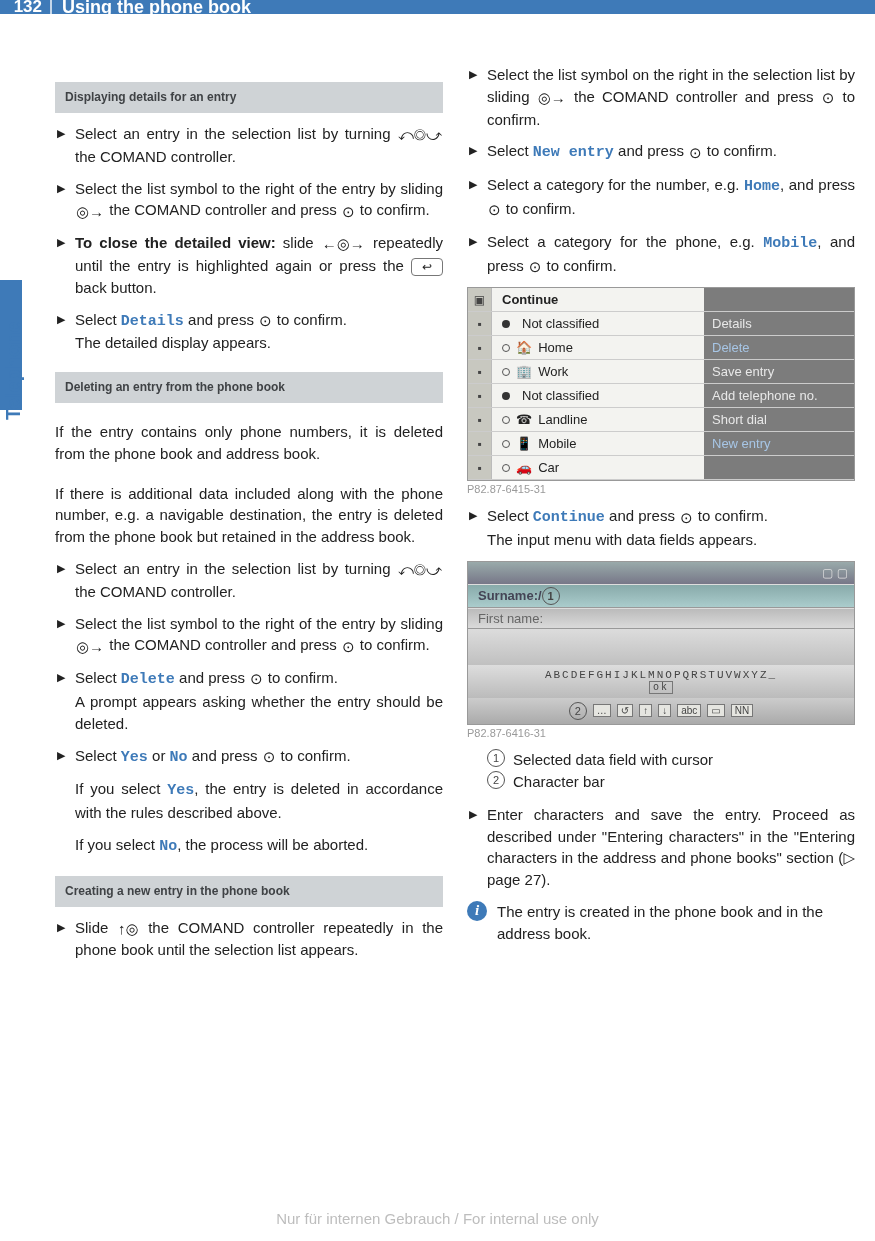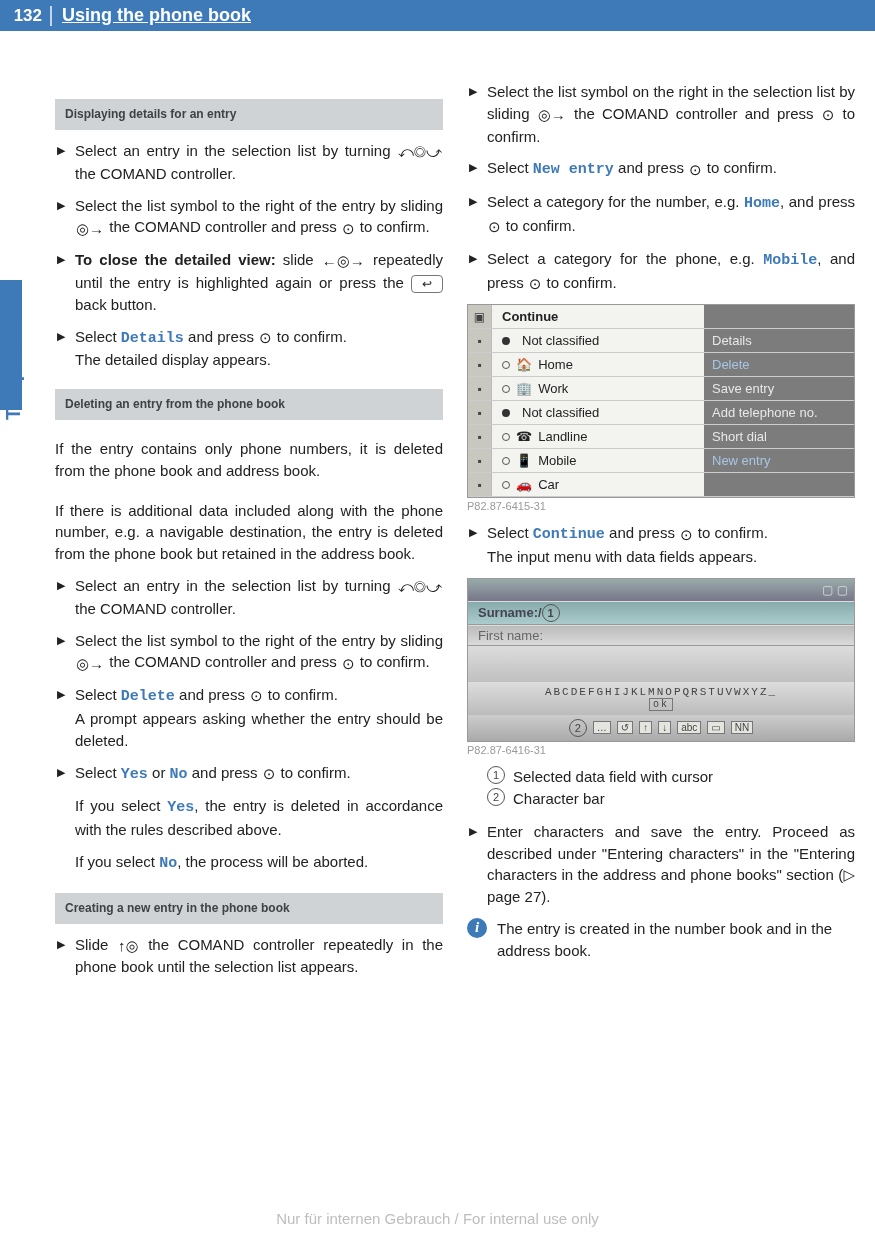--- a/index.html
+++ b/index.html
@@ -10,21 +10,21 @@
     background: #fff;
     width: 875px;
     height: 1241px;
     position: relative;
   }
   .header {
     background: #3e7ab8;
     color: #fff;
     display: flex;
     align-items: center;
-    height: 31px;
+    height: 14px;
   }
   .page-num {
     width: 50px;
     font-weight: bold;
     font-size: 17px;
     text-align: right;
     padding-right: 8px;
   }
   .header-divider {
     width: 2px;
@@ -381,18 +381,18 @@
       <li>
           <span class="circ">2</span>
           <span>Character bar</span>
         </li>
     </ul>
 
     <p class="step">Enter characters and save the entry. Proceed as described under "Entering characters" in the "Entering characters in the address and phone books" section (▷ page 27).</p>
 
     <div class="info">
       <span class="circ-i">i</span>
-      <span>The entry is created in the number book and in the address book.</span>
+      <span>The entry is created in the phone book and in the address book.</span>
     </div>
   </div>
 </div>
 
 <div class="footer-note">Nur für internen Gebrauch / For internal use only</div>
 
 </body></html>

